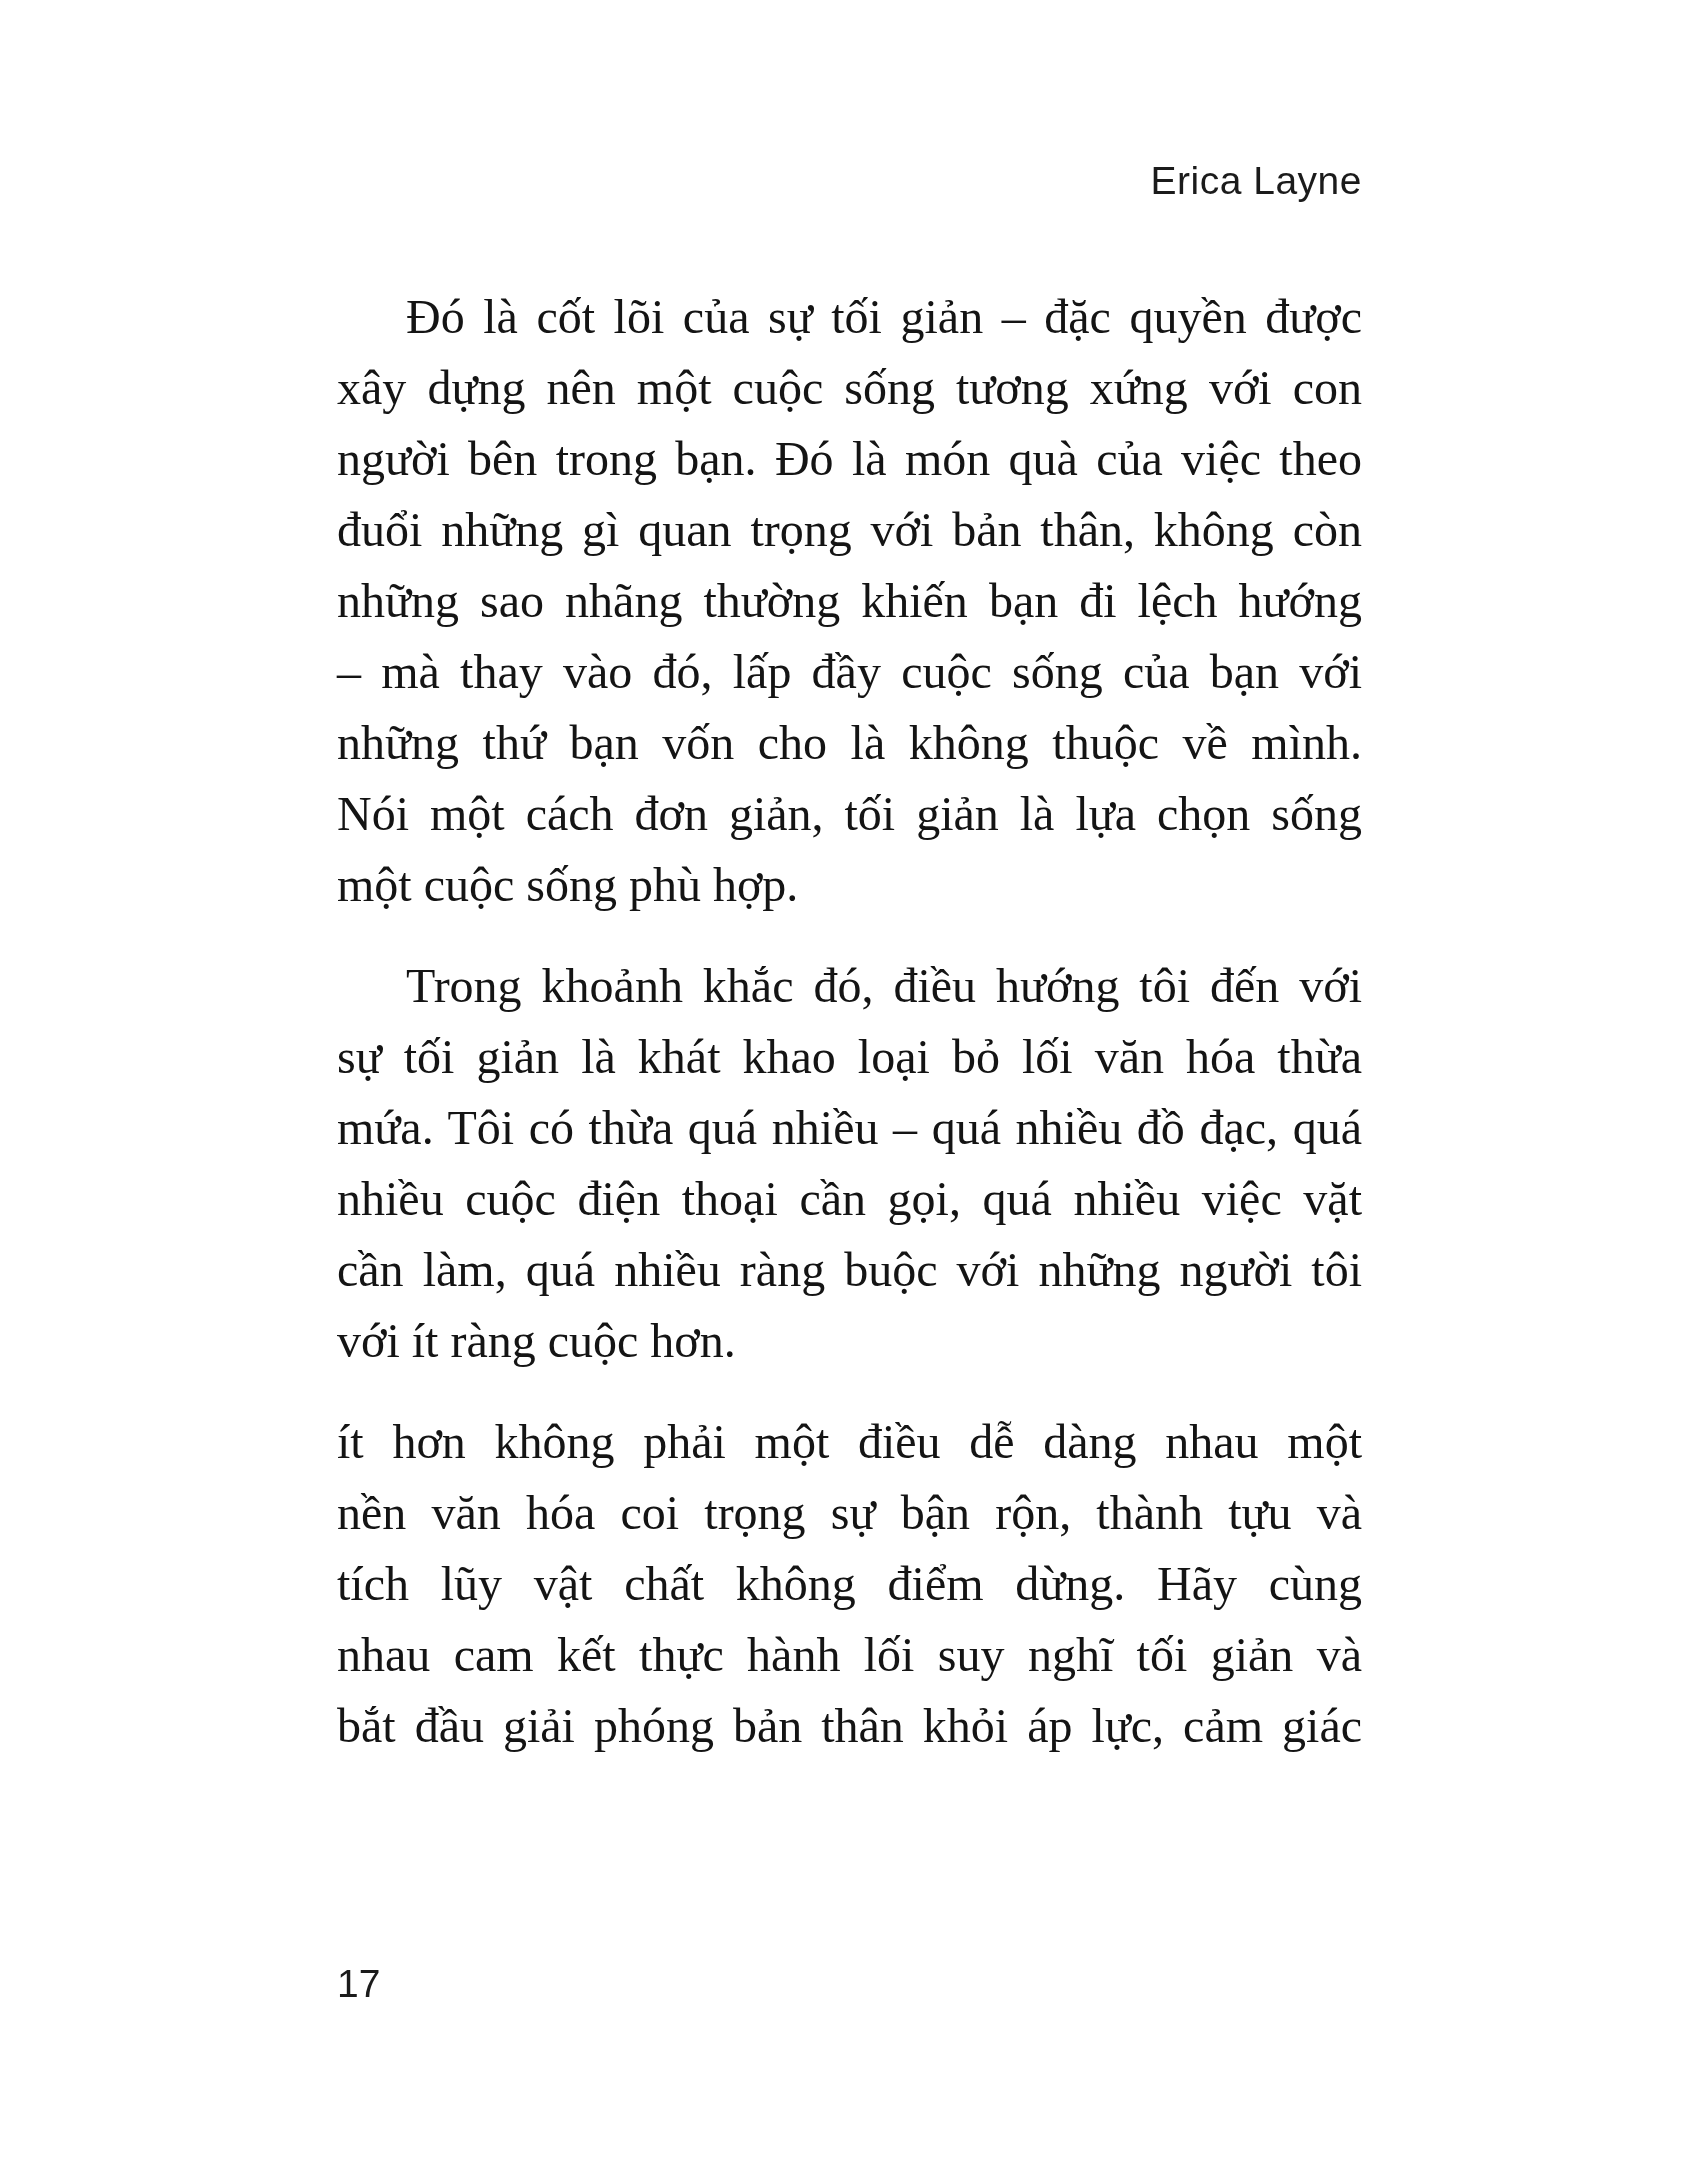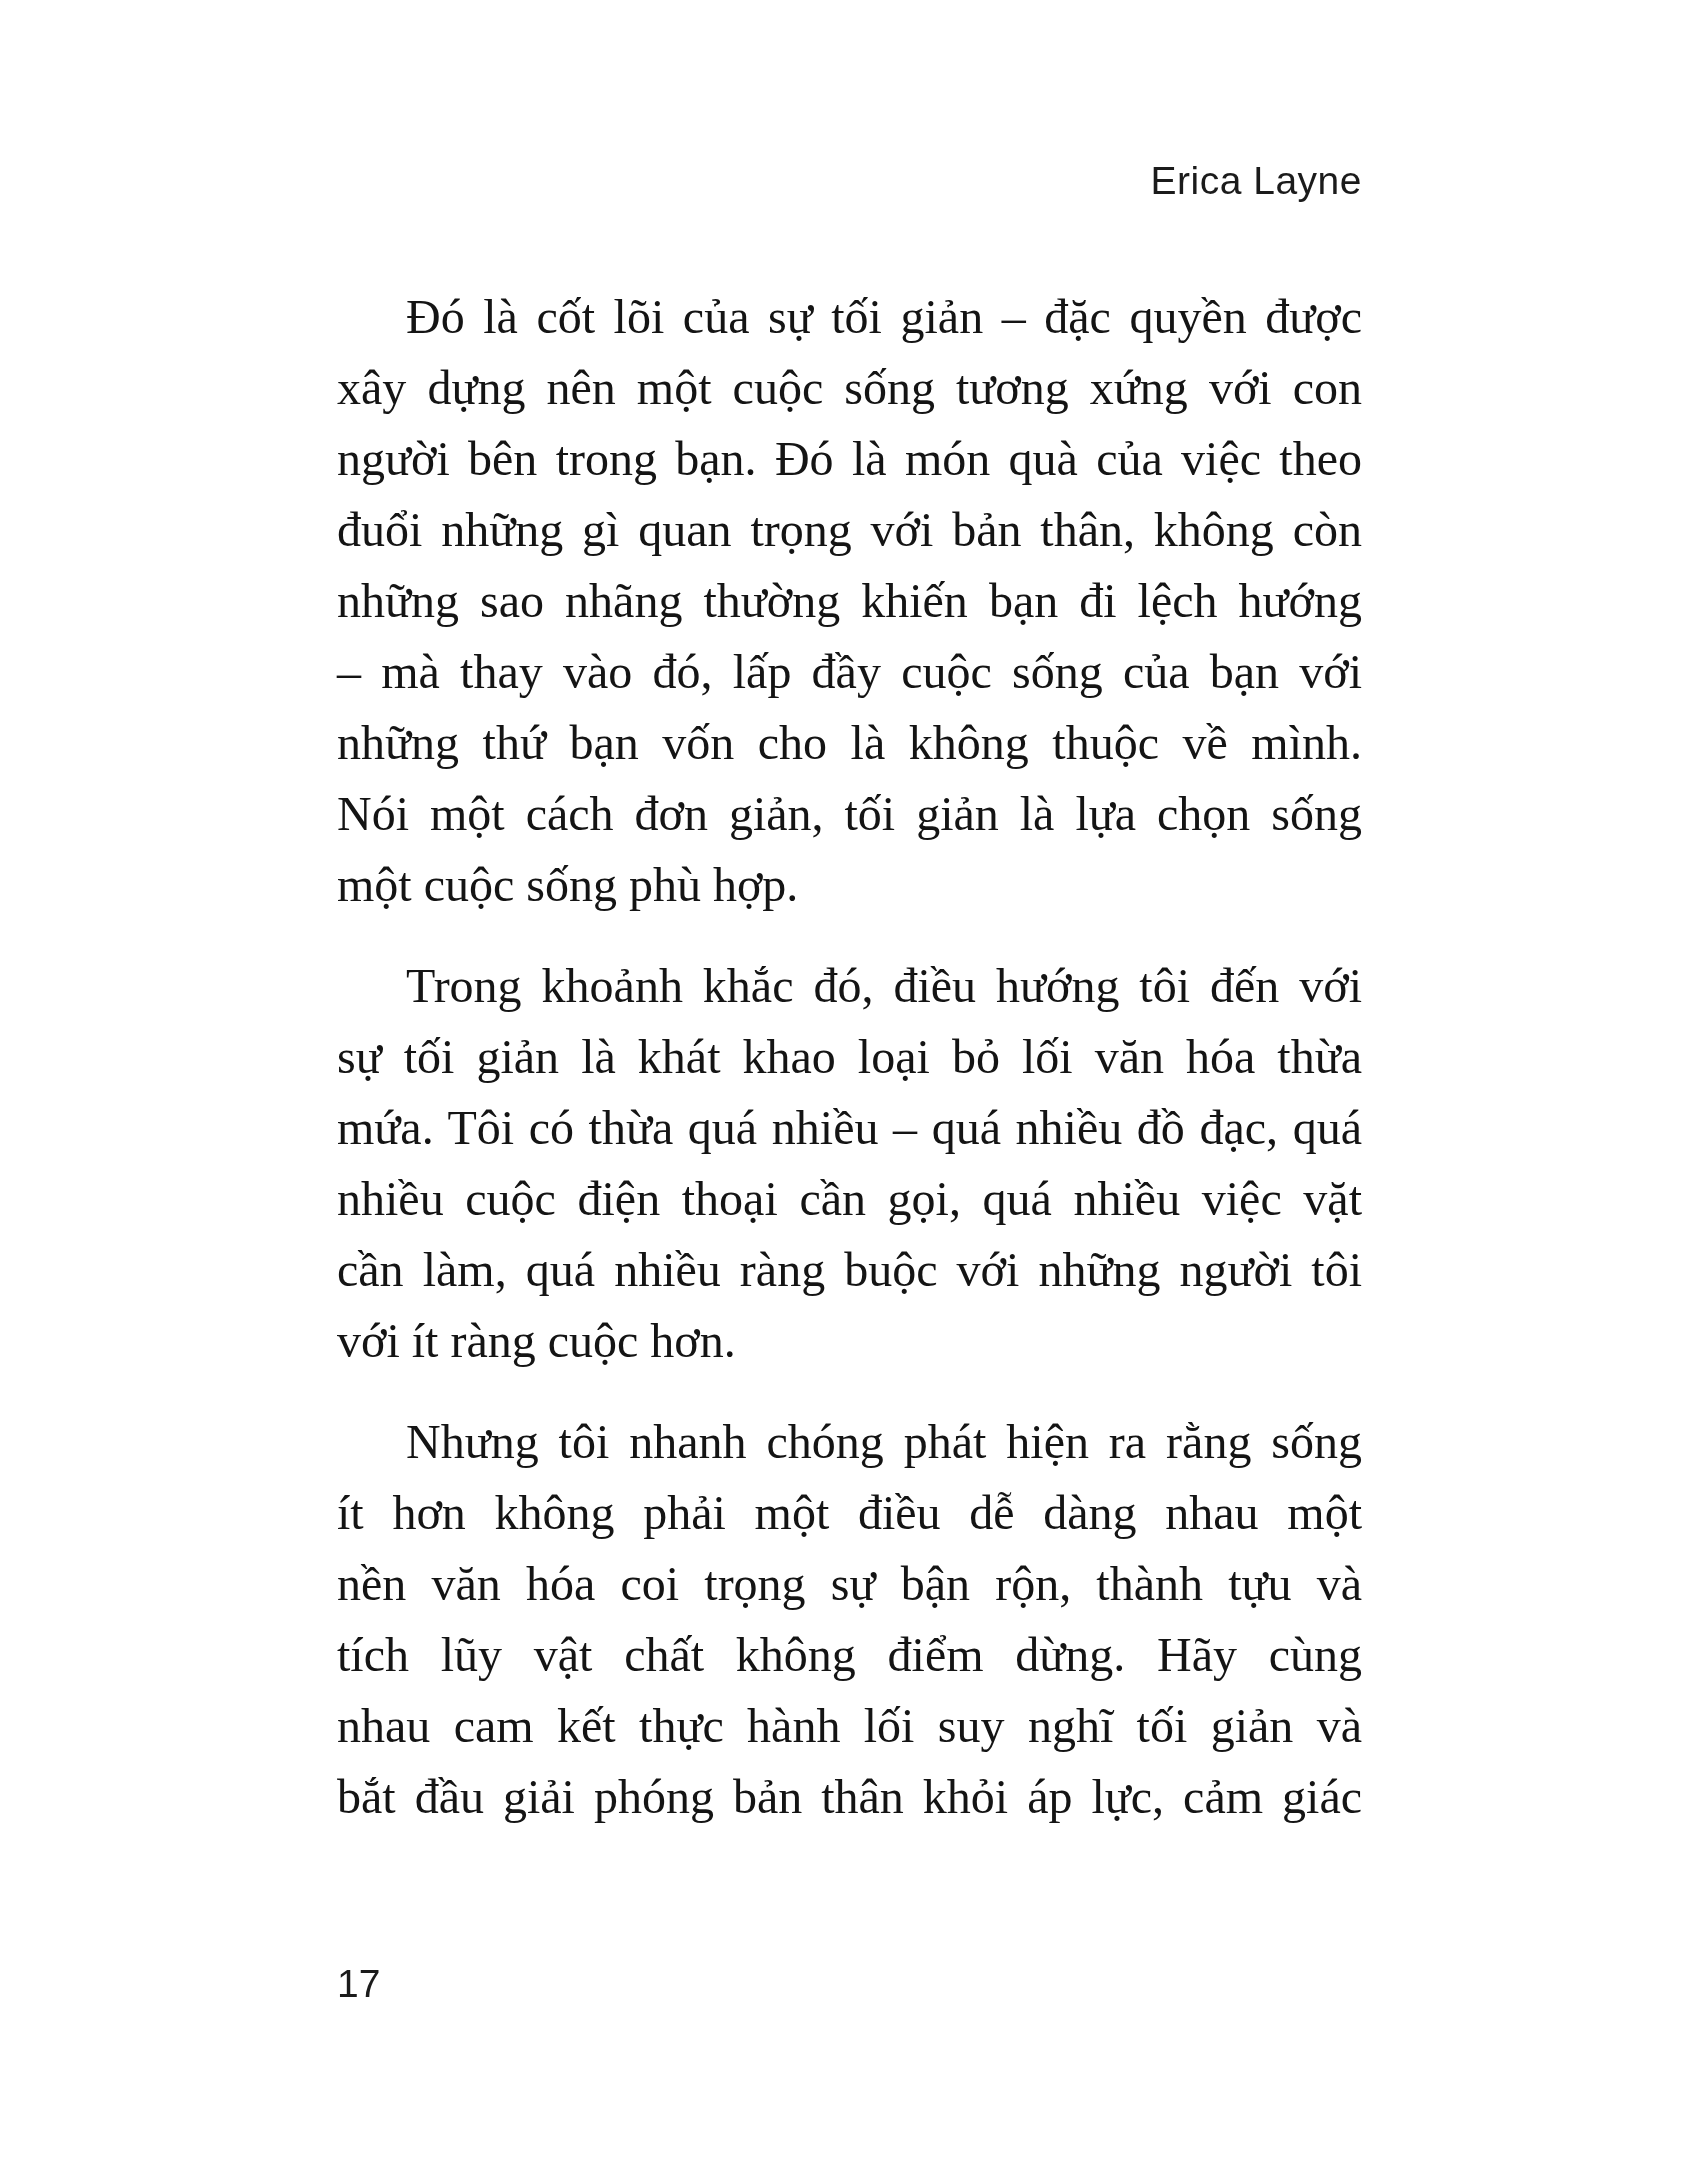--- a/index.html
+++ b/index.html
@@ -75,21 +75,20 @@
       </div>
       <div class="para">
         <div class="line first">Trong khoảnh khắc đó, điều hướng tôi đến với</div>
         <div class="line">sự tối giản là khát khao loại bỏ lối văn hóa thừa</div>
         <div class="line">mứa. Tôi có thừa quá nhiều – quá nhiều đồ đạc, quá</div>
         <div class="line">nhiều cuộc điện thoại cần gọi, quá nhiều việc vặt</div>
         <div class="line">cần làm, quá nhiều ràng buộc với những người tôi</div>
         <div class="line endpara">với ít ràng cuộc hơn.</div>
       </div>
       <div class="para">
-        <div class="line first">Nhưng tôi nhanh chóng phát hiện ra rằng sống</div>
         <div class="line">ít hơn không phải một điều dễ dàng nhau một</div>
         <div class="line">nền văn hóa coi trọng sự bận rộn, thành tựu và</div>
         <div class="line">tích lũy vật chất không điểm dừng. Hãy cùng</div>
         <div class="line">nhau cam kết thực hành lối suy nghĩ tối giản và</div>
         <div class="line">bắt đầu giải phóng bản thân khỏi áp lực, cảm giác</div>
       </div>
     </div>
 
   <div class="page-footer">
     <span>17</span>

